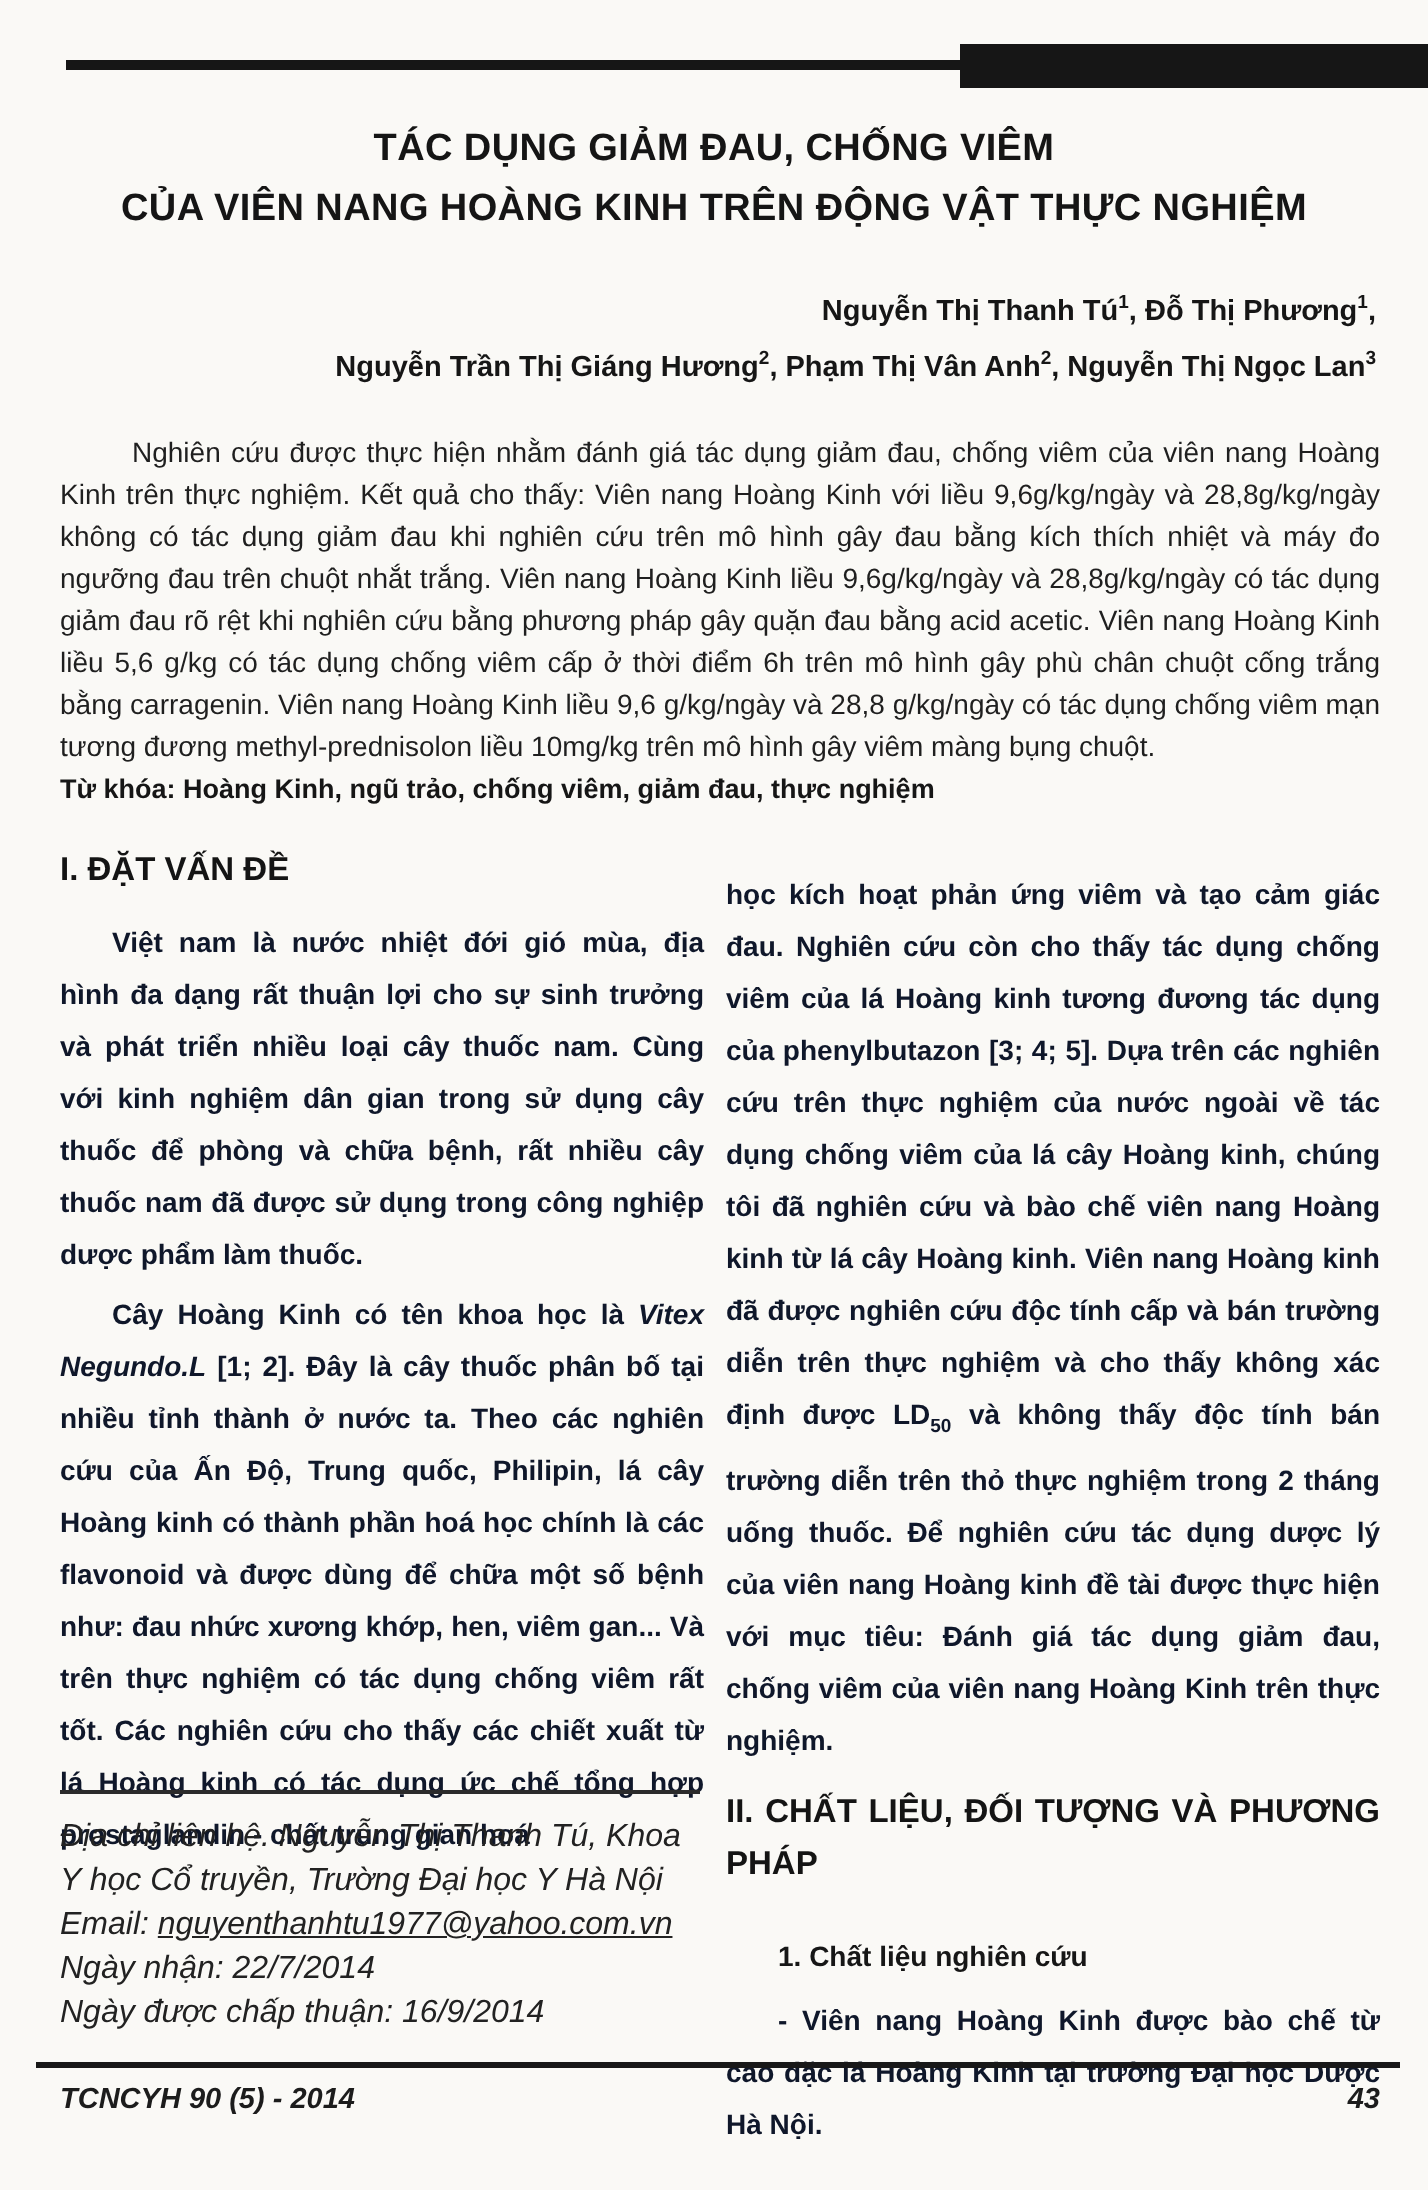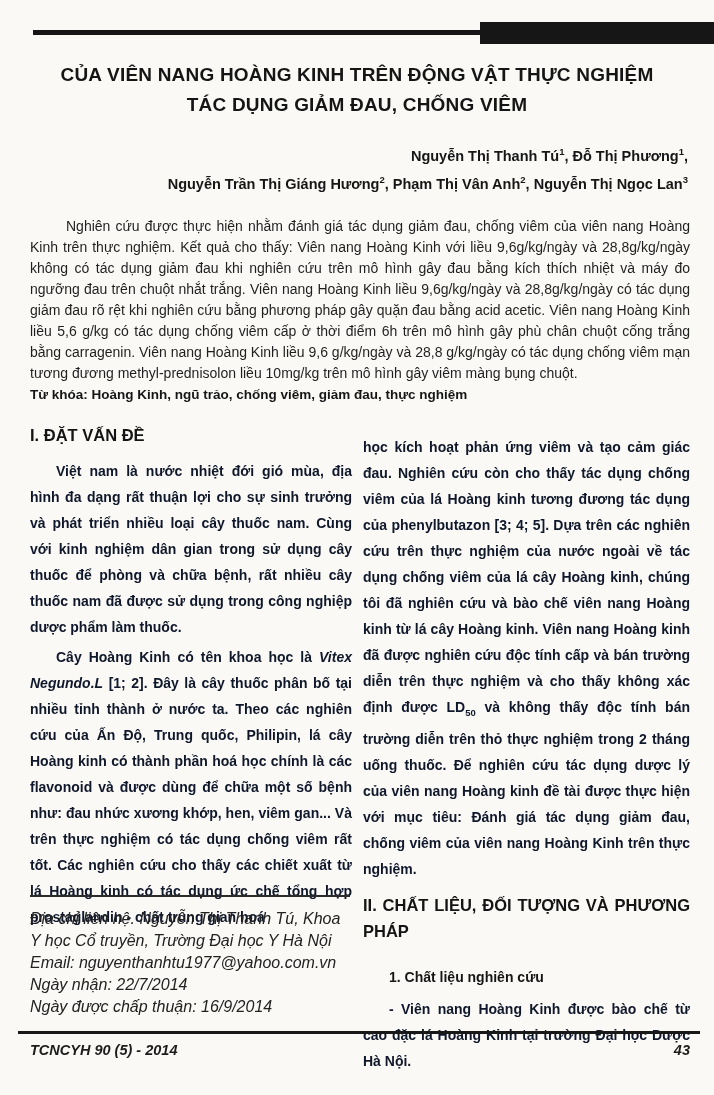--- a/index.html
+++ b/index.html
@@ -66,41 +66,41 @@
     text-indent:26px; margin-top:20px; margin-bottom:6px; color:#161616;
   }
   .col-right .sec-heading { margin-top:10px; margin-bottom:8px; }
 
   
   .footnote-rule { position:absolute; left:30px; top:895px; width:320px; height:2px; background:#2b2b2b; }
   .footnote {
     position:absolute; left:30px; top:908px; width:322px;
     font-style:italic; font-size:16px; line-height:22px; color:#222;
   }
-  .footnote .email-link { }
+  .footnote .email-link { text-decoration:underline; }
 
   
   .footer-rule { position:absolute; left:18px; top:1031px; width:682px; height:3px; background:#181818; }
   .footer {
     position:absolute; top:1042px; left:30px; right:24px;
     display:flex; justify-content:space-between;
     font-size:14.5px; font-style:italic; color:#1c1c1c;font-weight:bold;
   }
 </style>
 </head>
 <body>
 
 <div class="page">
 
   <div class="rule-thin"></div>
   <div class="rule-thick"></div>
 
   <div class="title">
+    <div>TÁC DỤNG GIẢM ĐAU, CHỐNG VIÊM</div>
     <div>CỦA VIÊN NANG HOÀNG KINH TRÊN ĐỘNG VẬT THỰC NGHIỆM</div>
-    <div>TÁC DỤNG GIẢM ĐAU, CHỐNG VIÊM</div>
   </div>
 
   <div class="authors">
     <div><span>Nguyễn Thị Thanh Tú</span><sup>1</sup><span>, </span><span>Đỗ Thị Phương</span><sup>1</sup><span>,</span>
     </div>
     <div><span>Nguyễn Trần Thị Giáng Hương</span><sup>2</sup><span>, </span><span>Phạm Thị Vân Anh</span><sup>2</sup><span>, </span><span>Nguyễn Thị Ngọc Lan</span><sup>3</sup>
     </div>
   </div>
 
   <div class="abstract">Nghiên cứu được thực hiện nhằm đánh giá tác dụng giảm đau, chống viêm của viên nang Hoàng Kinh trên thực nghiệm. Kết quả cho thấy: Viên nang Hoàng Kinh với liều 9,6g/kg/ngày và 28,8g/kg/ngày không có tác dụng giảm đau khi nghiên cứu trên mô hình gây đau bằng kích thích nhiệt và máy đo ngưỡng đau trên chuột nhắt trắng. Viên nang Hoàng Kinh liều 9,6g/kg/ngày và 28,8g/kg/ngày có tác dụng giảm đau rõ rệt khi nghiên cứu bằng phương pháp gây quặn đau bằng acid acetic. Viên nang Hoàng Kinh liều 5,6 g/kg có tác dụng chống viêm cấp ở thời điểm 6h trên mô hình gây phù chân chuột cống trắng bằng carragenin. Viên nang Hoàng Kinh liều 9,6 g/kg/ngày và 28,8 g/kg/ngày có tác dụng chống viêm mạn tương đương methyl-prednisolon liều 10mg/kg trên mô hình gây viêm màng bụng chuột.</div>

